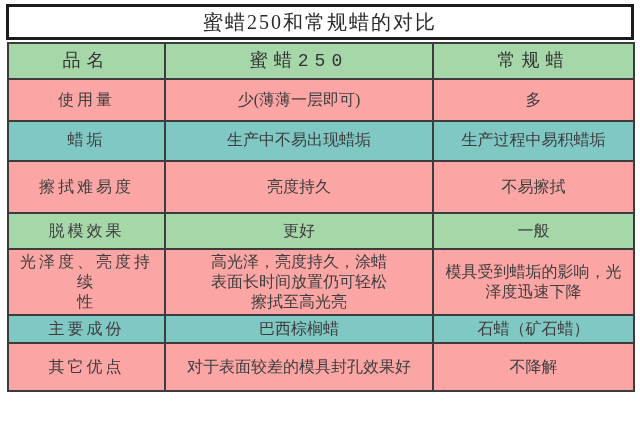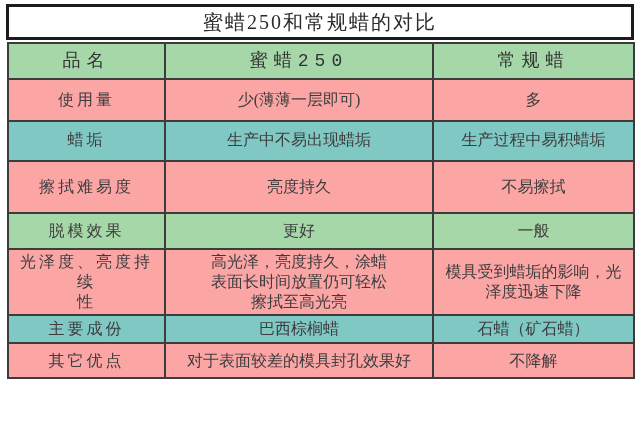--- a/index.html
+++ b/index.html
@@ -62,21 +62,21 @@
   .bg-green { background: #a6d7a8; }
   .bg-teal  { background: #7fc8c4; }
   
   thead tr            { height: 36px; font-family: Liberation Mono, monospace; }
   tbody tr:nth-child(1) { height: 42px; }
   tbody tr:nth-child(2) { height: 40px; font-family: Liberation Mono, monospace; }
   tbody tr:nth-child(3) { height: 52px; padding-left: 8px; }
   tbody tr:nth-child(4) { height: 36px; }
   tbody tr:nth-child(5) { height: 53px; }
   tbody tr:nth-child(6) { height: 28px; margin-top: 8px; }
-  tbody tr:nth-child(7) { height: 35px; }
+  tbody tr:nth-child(7) { height: 48px; }
   tbody tr:nth-child(8) { height: 42px; }
   
   tbody td:first-child { letter-spacing: 3px; }
 </style>
 </head>
 <body>
 
 <div class="page">
 
   <div class="title-box">

